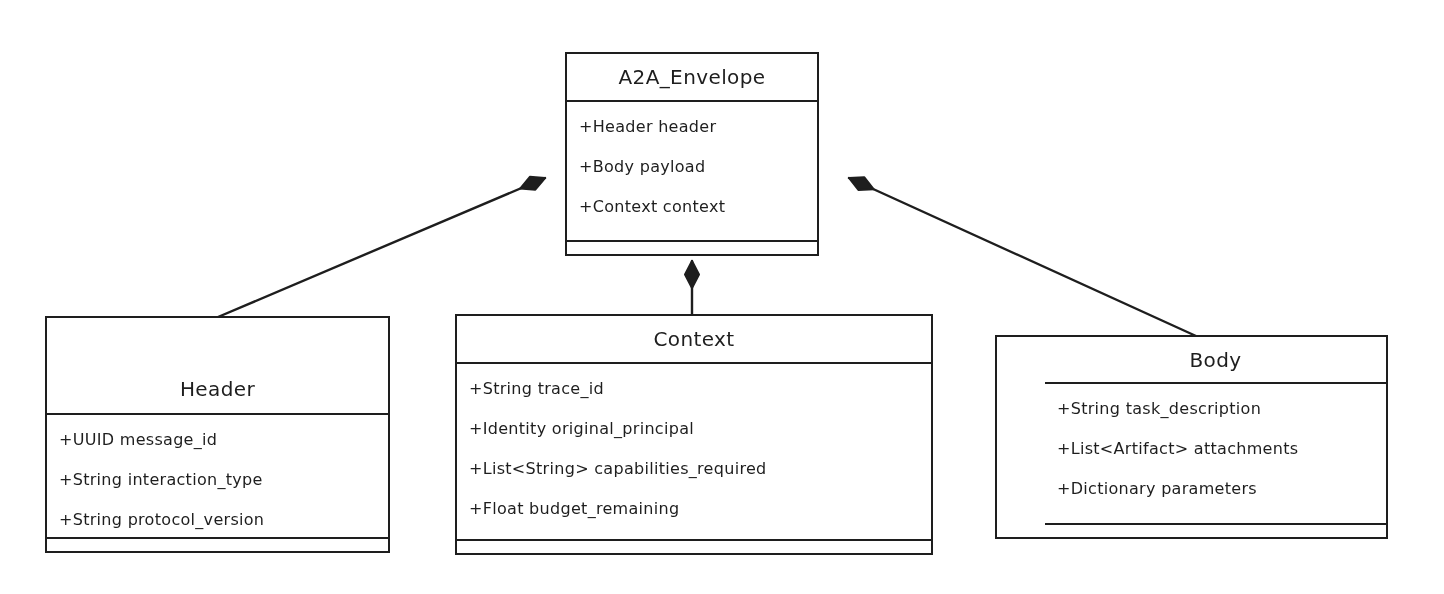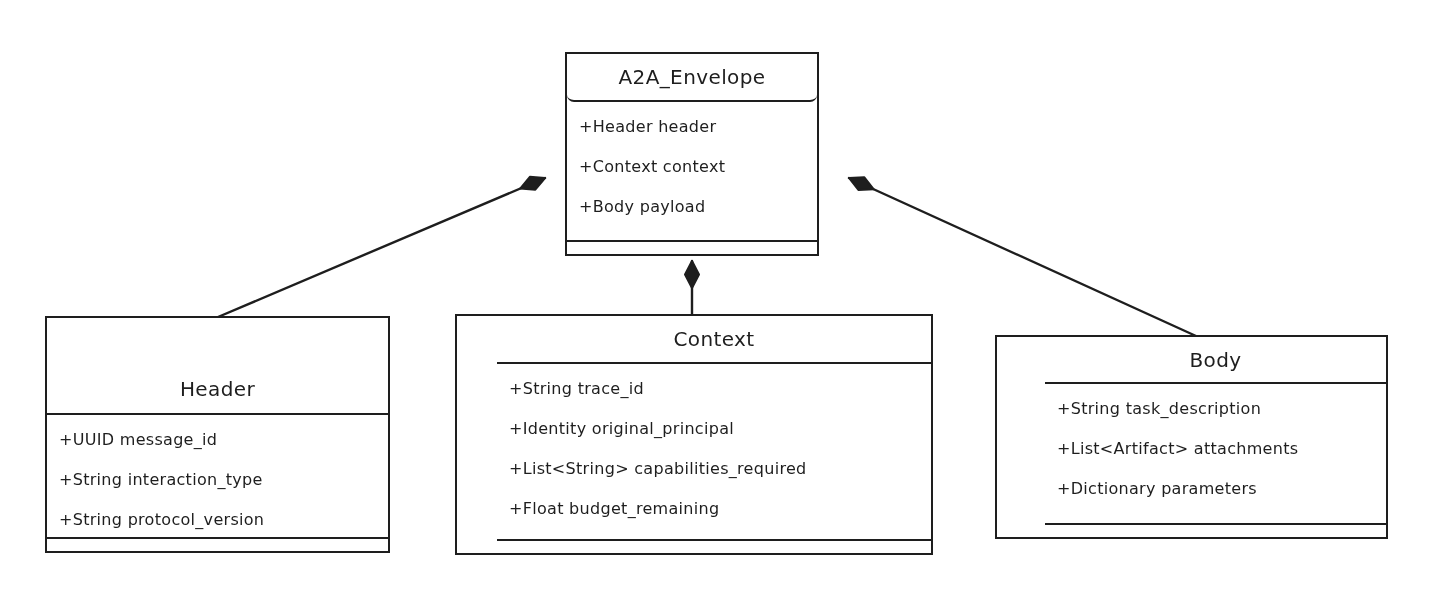--- a/index.html
+++ b/index.html
@@ -53,24 +53,24 @@
     letter-spacing: 0.3px;
     white-space: nowrap;
   }
   .uml-methods {
     flex: 0 0 auto;
     height: 12px;
     border-top: 2px solid #1e1e1e;
   }
   
   #box-envelope { left: 565px; top: 52px;  width: 254px; height: 204px; }
-  #box-envelope .uml-title { height: 46px; border-radius: 7px; }
+  #box-envelope .uml-title { height: 46px; }
   #box-header   { left: 45px;  top: 316px; width: 345px; height: 237px; }
   #box-header   .uml-title { height: 48px; margin-top: 47px; }
-  #box-context  { left: 455px; top: 314px; width: 478px; height: 241px; padding-left: 40px; }
+  #box-context  { left: 455px; top: 314px; width: 478px; height: 241px; }
   #box-context  .uml-title { height: 46px; }
   #box-body     { left: 995px; top: 335px; width: 393px; height: 204px; padding-left: 48px; }
   #box-body     .uml-title { height: 45px; }
 </style>
 </head>
 <body>
 
 <div class="stage">
 
   <svg class="edges" viewBox="0 0 1444 594" xmlns="http://www.w3.org/2000/svg">
@@ -81,22 +81,22 @@
     </defs>
     <line x1="218" y1="317" x2="545" y2="178" stroke="#1e1e1e" stroke-width="2.4" stroke-linecap="round" marker-end="url(#diamond)"></line>
     <line x1="692" y1="314" x2="692" y2="261" stroke="#1e1e1e" stroke-width="2.4" stroke-linecap="round" marker-end="url(#diamond)"></line>
     <line x1="1196" y1="336" x2="849" y2="178" stroke="#1e1e1e" stroke-width="2.4" stroke-linecap="round" marker-end="url(#diamond)"></line>
   </svg>
 
   <div class="uml-class" id="box-envelope">
     <div class="uml-title">A2A_Envelope</div>
     <div class="uml-attrs">
         <div class="attr">+Header header</div>
+        <div class="attr">+Body payload</div>
         <div class="attr">+Context context</div>
-        <div class="attr">+Body payload</div>
       </div>
     <div class="uml-methods"></div>
   </div>
 
   <div class="uml-class" id="box-header">
     <div class="uml-title">Header</div>
     <div class="uml-attrs">
         <div class="attr">+UUID message_id</div>
         <div class="attr">+String interaction_type</div>
         <div class="attr">+String protocol_version</div>

